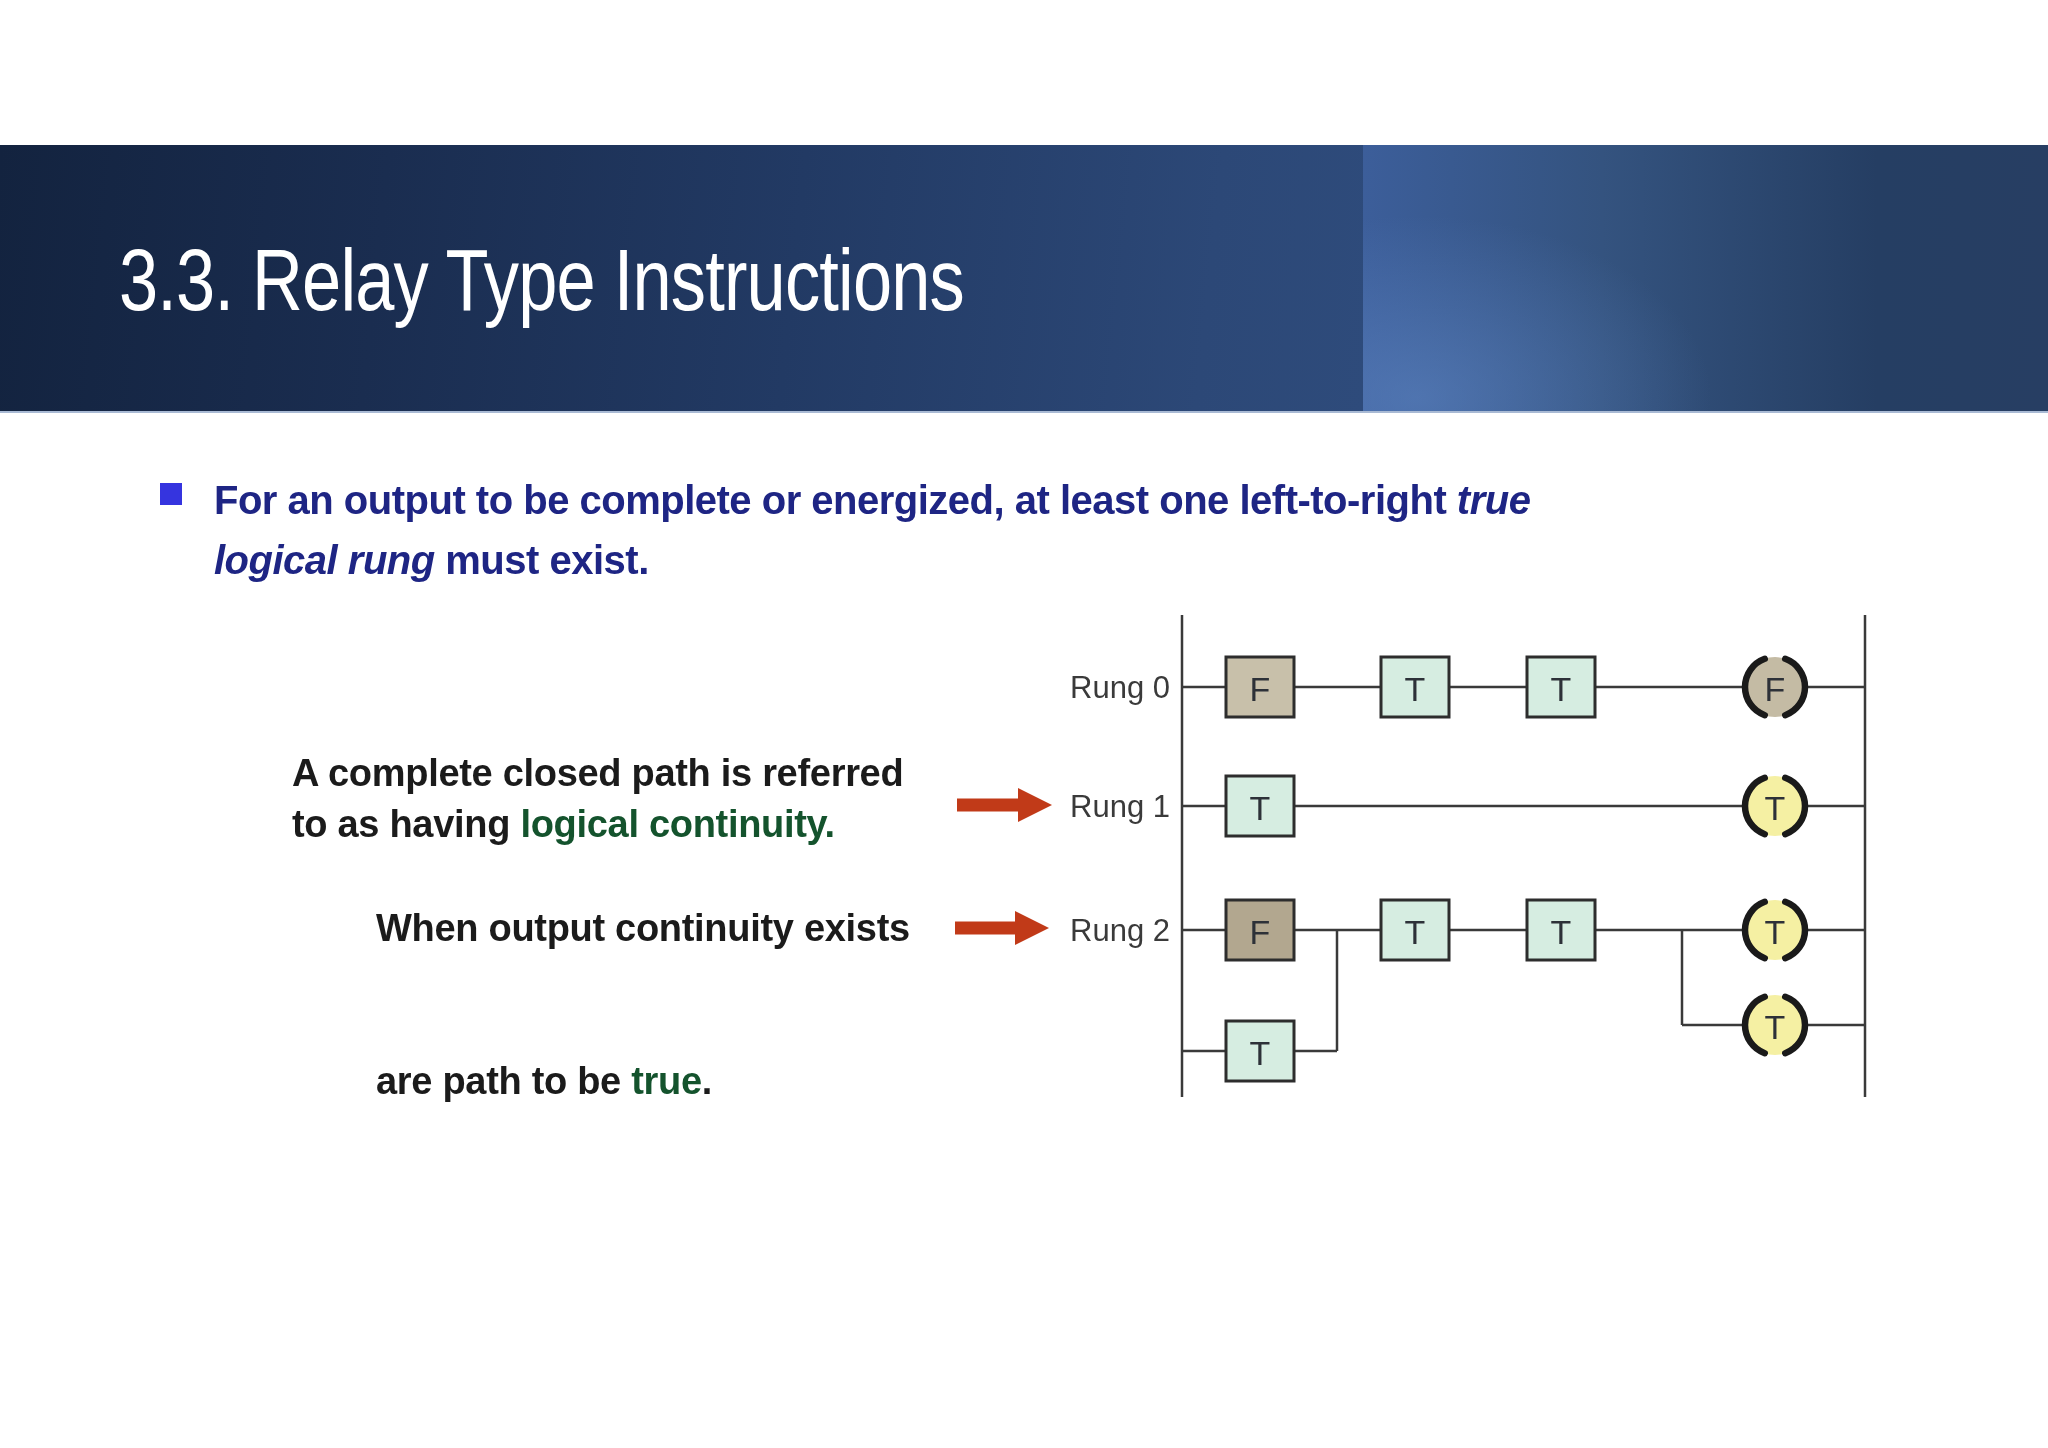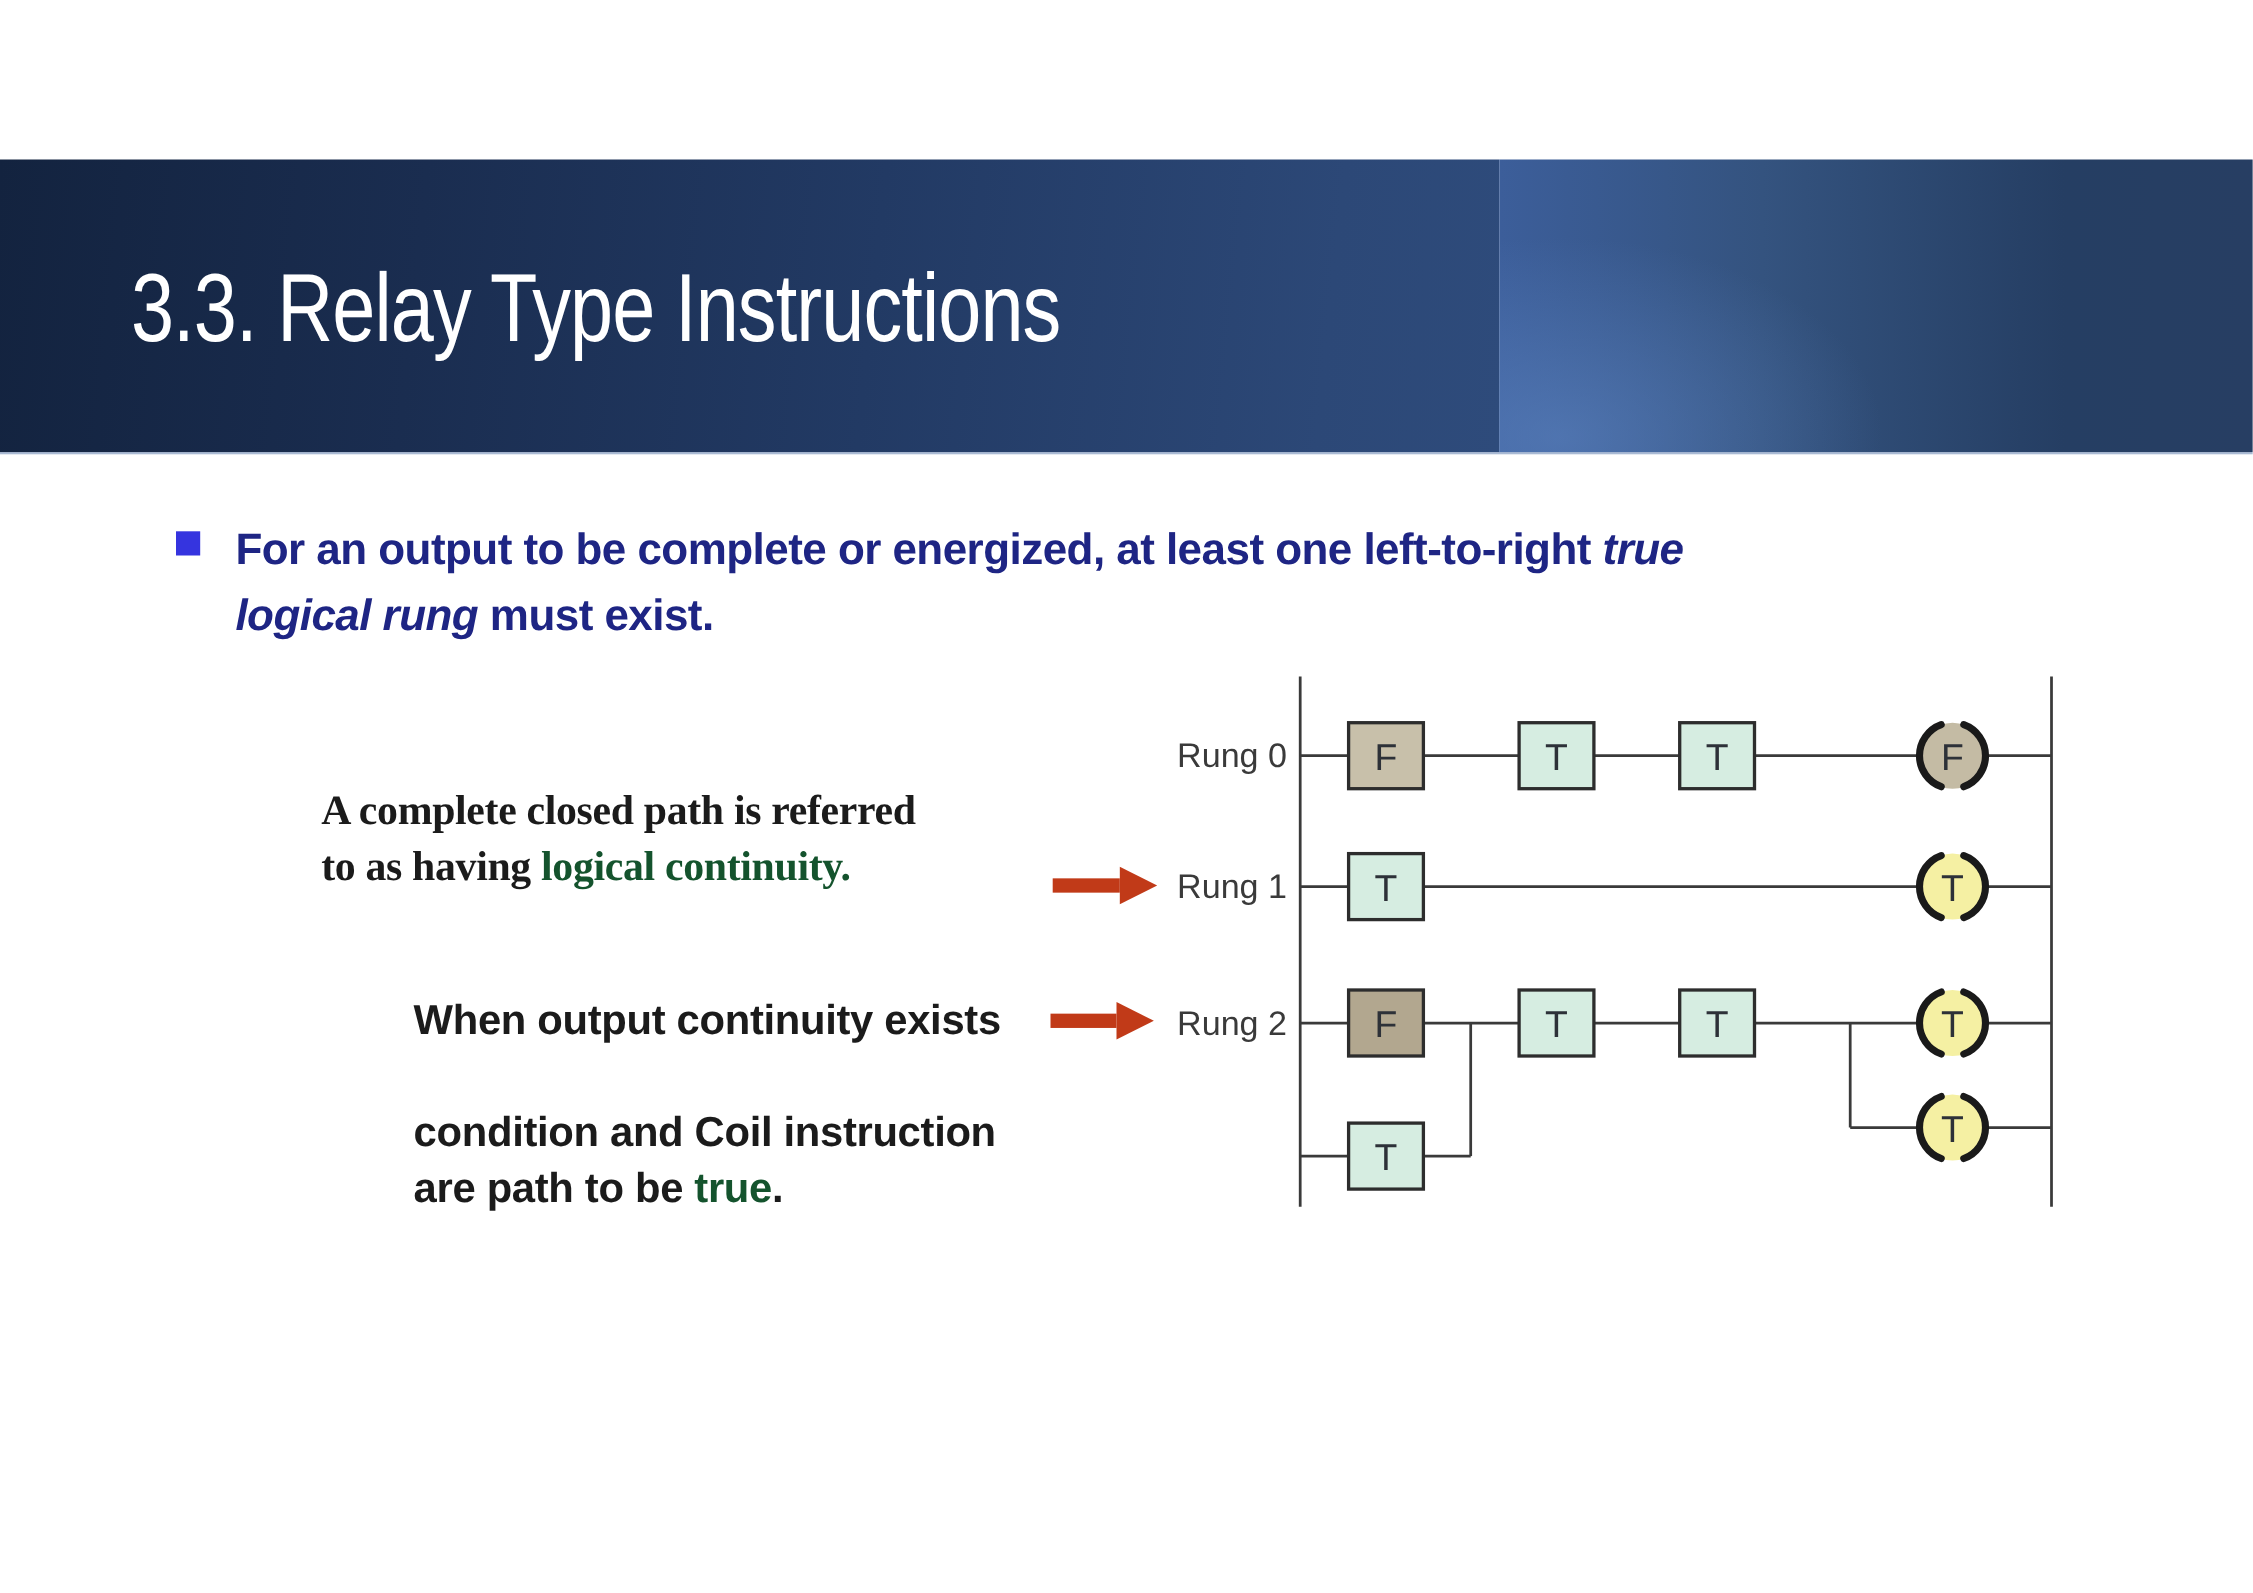--- a/index.html
+++ b/index.html
@@ -33,41 +33,41 @@
   }
   .bullet-text {
     position:absolute; left:214px; top:470px; width:1720px;
     font-size:40px; font-weight:700; line-height:60px; letter-spacing:-0.5px;
     color:#1e2584; white-space:nowrap;
   }
   .note {
     position:absolute; font-size:38px; font-weight:700; line-height:51px;
     letter-spacing:-0.3px; color:#1b1b1b; white-space:nowrap;
   }
-  .note1 { left:292px; top:712px;font-family:Liberation Serif, serif; }
+  .note1 { left:292px; top:748px; }
   .note2 { left:376px; top:903px; }
   .hl { color:#14532d; }
   i { font-style:italic; }
   #diagram { position:absolute; left:900px; top:590px; width:1040px; height:540px; }
 </style>
 </head>
 <body>
 
 <div class="banner">
   <div class="banner-left"></div>
   <div class="banner-right"></div>
 </div>
 <h1 class="slide-title">3.3. Relay Type Instructions</h1>
 
 <span class="bullet-marker"></span>
 <p class="bullet-text"><span>For an output to be complete or energized, at least one left-to-right </span><i>true</i><br><i>logical rung</i><span> must exist.</span></p>
 
 <p class="note note1"><span>A complete closed path is referred</span><br><span>to as having </span><span class="hl">logical continuity.</span></p>
 
-<p class="note note2"><span>When output continuity exists</span><br><br><span>condition and Coil instruction</span><br><span>are path to be </span><span class="hl">true</span><span>.</span></p>
+<p class="note note2"><span>When output continuity exists</span><br><br><br><span>are path to be </span><span class="hl">true</span><span>.</span></p>
 
 <svg id="diagram" xmlns="http://www.w3.org/2000/svg" viewBox="900 590 1040 540">
     <line x1="1182" y1="615" x2="1182" y2="1097" stroke="#3a3a3a" stroke-width="2.5"></line>
     <line x1="1865" y1="615" x2="1865" y2="1097" stroke="#3a3a3a" stroke-width="2.5"></line>
     <line x1="1182" y1="687" x2="1865" y2="687" stroke="#3a3a3a" stroke-width="2.5"></line>
     <line x1="1182" y1="806" x2="1865" y2="806" stroke="#3a3a3a" stroke-width="2.5"></line>
     <line x1="1182" y1="930" x2="1865" y2="930" stroke="#3a3a3a" stroke-width="2.5"></line>
     <line x1="1182" y1="1051" x2="1337" y2="1051" stroke="#3a3a3a" stroke-width="2.5"></line>
     <line x1="1337" y1="1051" x2="1337" y2="930" stroke="#3a3a3a" stroke-width="2.5"></line>
     <line x1="1682" y1="930" x2="1682" y2="1025" stroke="#3a3a3a" stroke-width="2.5"></line>

